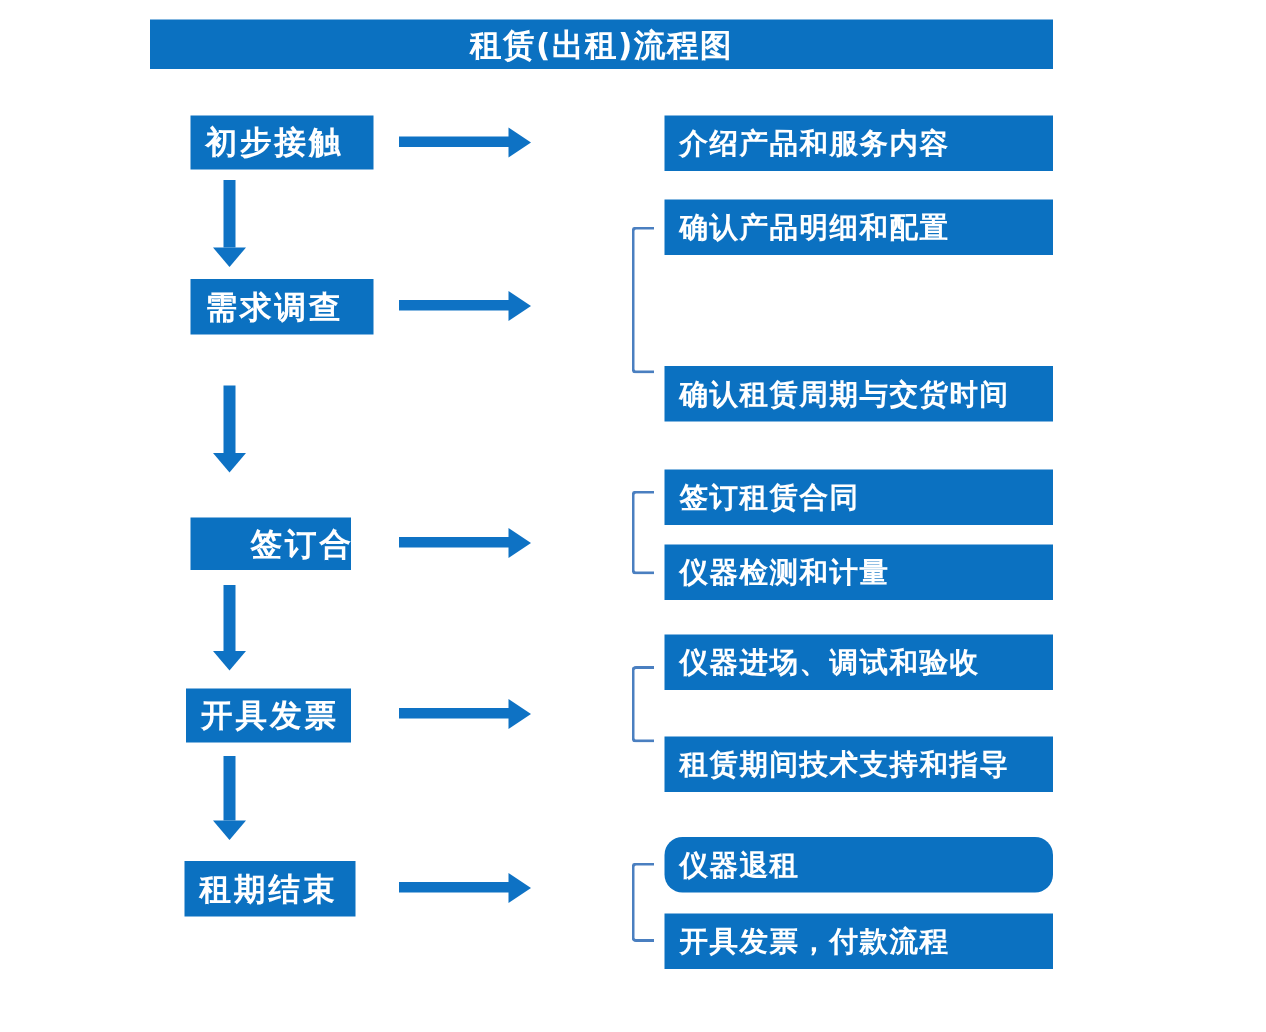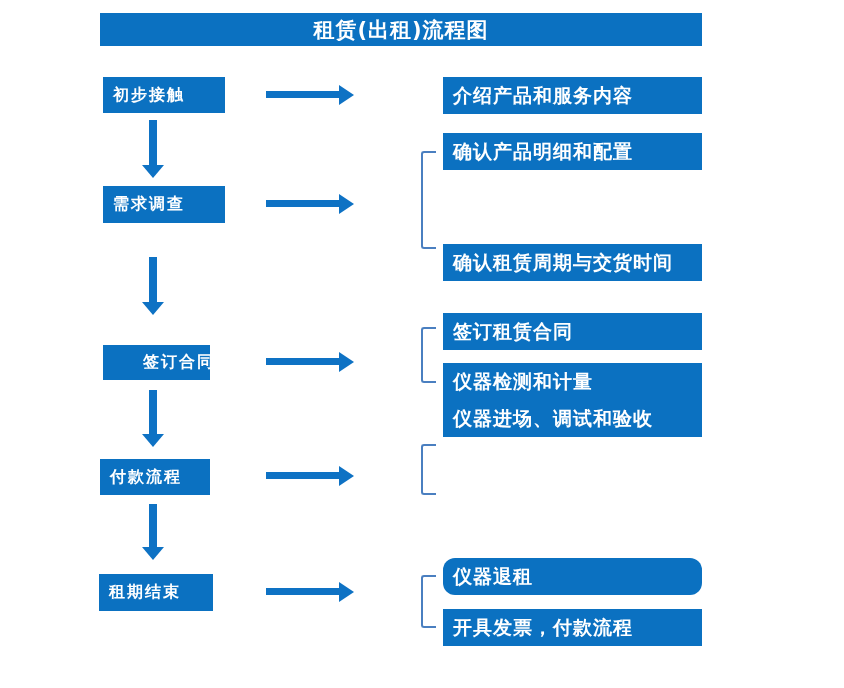--- a/index.html
+++ b/index.html
@@ -26,25 +26,26 @@
     background: var(--box);
     color: var(--text);
     font-size: 21px; font-weight: bold;
     display: flex; align-items: center; justify-content: center;
     letter-spacing: 1px;
   }
   .lbox {
     position: absolute;
     background: var(--box);
     color: var(--text);
-    font-size: 16px; font-weight: bold;
+    font-size: 21px; font-weight: bold;
     display: flex; align-items: center;
     padding-left: 10px;
     letter-spacing: 2px;
     white-space: nowrap;
+    margin-left: 24px;
   }
   .rbox {
     position: absolute;
     left: 443px; width: 259px; height: 37px;
     background: var(--box);
     color: var(--text);
     font-size: 19px; font-weight: bold;
     display: flex; align-items: center;
     padding-left: 10px;
     letter-spacing: 1px;
@@ -86,21 +87,21 @@
 </head>
 <body>
 
 <div class="canvas">
 
   <div class="title-bar">租赁(出租)流程图</div>
 
   <div class="lbox" style="left:103px; top:77px;  width:122px; height:36px;">初步接触</div>
   <div class="lbox" style="left:103px; top:186px; width:122px; height:37px;">需求调查</div>
   <div class="lbox" style="left:103px; top:345px; width:107px; height:35px;padding-left:40px;">签订合同</div>
-  <div class="lbox" style="left:100px; top:459px; width:110px; height:36px;">付款流程</div>
+  <div class="lbox" style="left:100px; top:459px; width:110px; height:36px;">开具发票</div>
   <div class="lbox" style="left:99px;  top:574px; width:114px; height:37px;">租期结束</div>
 
   <div class="varrow" style="top:120px; height:58px;">
       <div class="shaft"></div>
       <div class="head"></div>
     </div>
   <div class="varrow" style="top:257px; height:58px;">
       <div class="shaft"></div>
       <div class="head"></div>
     </div>
@@ -140,18 +141,19 @@
   <div class="bracket" style="top:575px; height:53px;"></div>
 
   <div class="rbox" style="top:77px;">介绍产品和服务内容</div>
 
   <div class="rbox" style="top:133px;">确认产品明细和配置</div>
   <div class="rbox" style="top:244px;">确认租赁周期与交货时间</div>
 
   <div class="rbox" style="top:313px;">签订租赁合同</div>
   <div class="rbox" style="top:363px;">仪器检测和计量</div>
 
-  <div class="rbox" style="top:400px;">仪器进场、调试和验收</div>
+  <div class="rbox" style="top:423px;">仪器进场、调试和验收</div>
+  <div class="rbox" style="top:491px;">租赁期间技术支持和指导</div>
 
   <div class="rbox" style="top:558px;border-radius:12px;">仪器退租</div>
   <div class="rbox" style="top:609px;">开具发票，付款流程</div>
 
 </div>
 
 </body></html>

